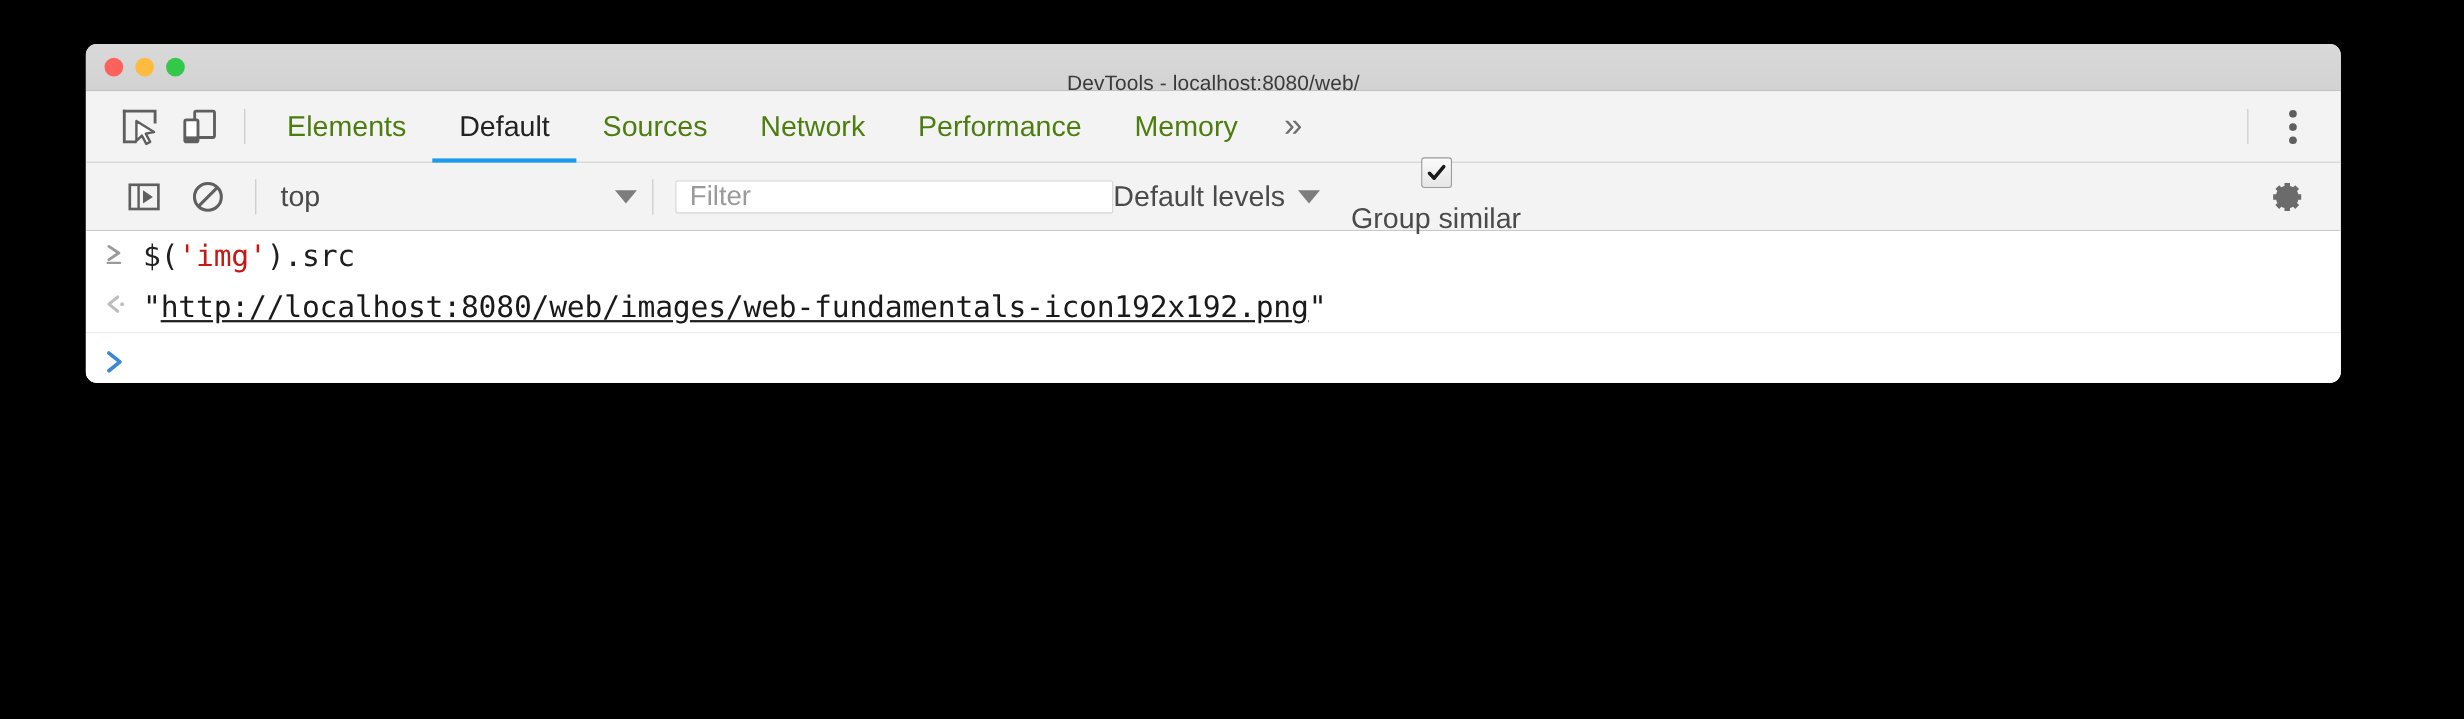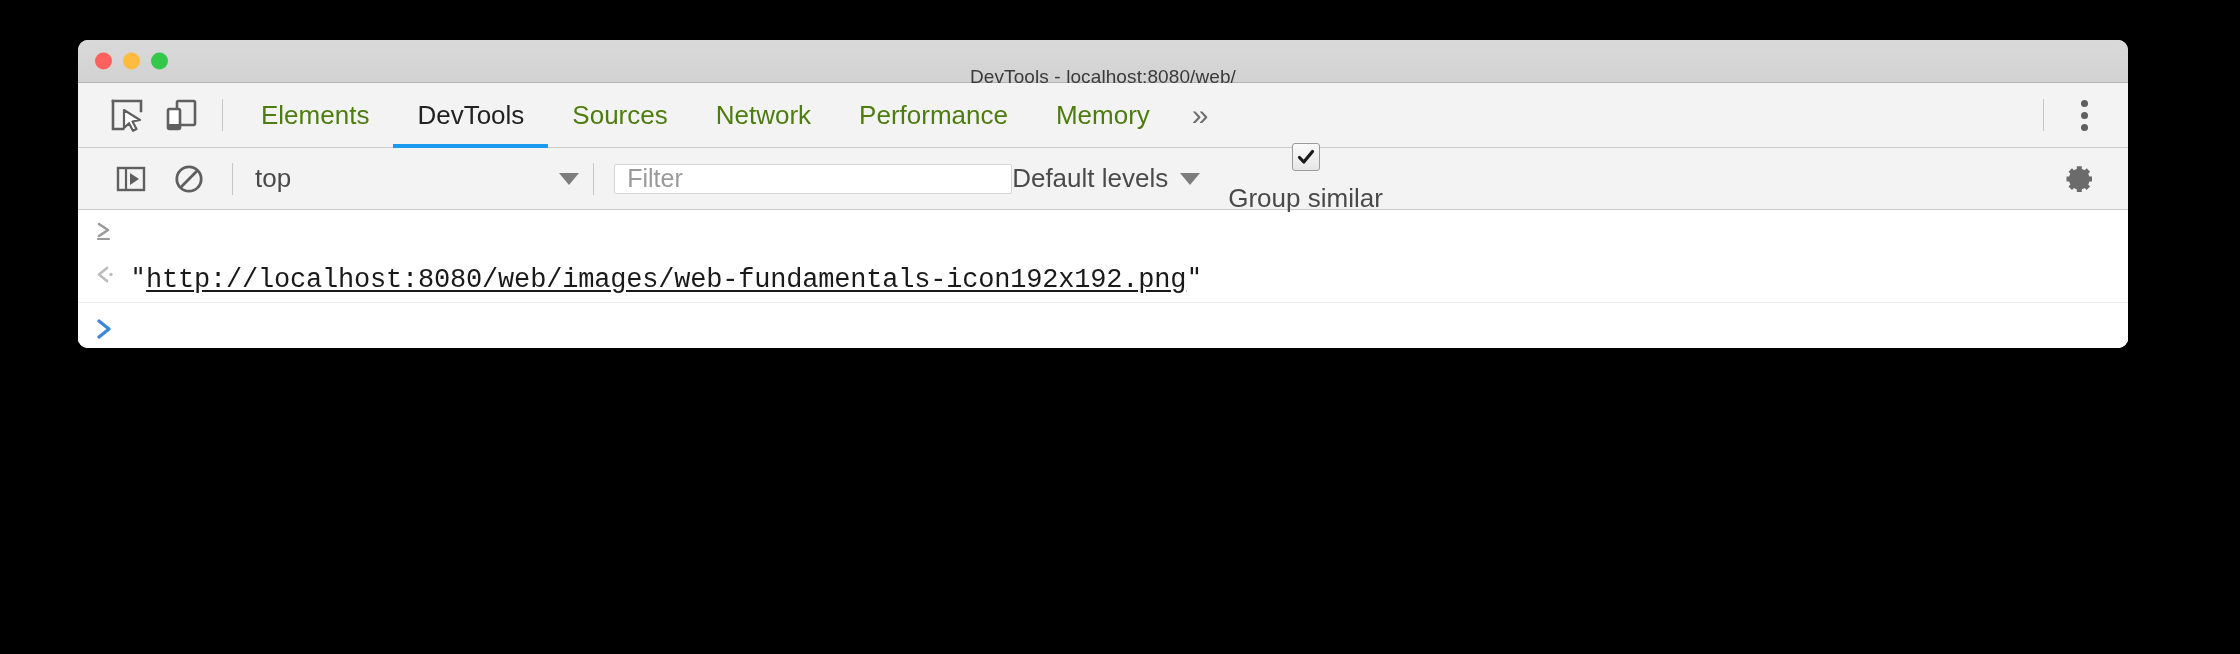--- a/index.html
+++ b/index.html
@@ -275,21 +275,21 @@
   }
   .row-text {
     font-size: 27px;
     line-height: 34px;
     color: #1f1f1f;
     white-space: pre;
     letter-spacing: -0.2px;
   }
   .tok-string { color: #c41a16; }
   .row-result .row-text { color: #1a1a1a; }
-  .url-underline { text-decoration: underline; text-underline-offset: 3px; font-family: Liberation Mono, monospace; }
+  .url-underline { text-decoration: underline; text-underline-offset: 3px; }
   .console-sep {
     height: 1px;
     background: #eaeaea;
   }
   .prompt-row {
     display: flex;
     align-items: center;
     height: 52px;
     background: #ffffff;
   }
@@ -333,21 +333,21 @@
       </svg>
     </div>
 
     <div class="vsep"></div>
 
     <div class="tabs">
       <div class="tab">
         <span>Elements</span>
       </div>
       <div class="tab active">
-        <span>DevTools</span>
+        <span>Default</span>
       </div>
       <div class="tab">
         <span>Sources</span>
       </div>
       <div class="tab">
         <span>Network</span>
       </div>
       <div class="tab">
         <span>Performance</span>
       </div>
@@ -423,20 +423,21 @@
 
   <div class="console-body">
 
     <div class="console-row row-input">
       <div class="gutter">
         <svg width="24" height="24" viewBox="0 0 24 24">
           <path d="M7 5 L16 11 L7 17" fill="none" stroke="#9a9a9a" stroke-width="2.6" stroke-linecap="round" stroke-linejoin="round"></path>
           <line x1="6" y1="20" x2="17" y2="20" stroke="#9a9a9a" stroke-width="2.2" stroke-linecap="round"></line>
         </svg>
       </div>
+      <div class="row-text"><span>$(</span><span class="tok-string">'img'</span><span>).src</span></div>
     </div>
 
     <div class="console-row row-result">
       <div class="gutter">
         <svg width="24" height="24" viewBox="0 0 24 24">
           <path d="M15 5 L7 11.5 L15 18" fill="none" stroke="#bdbdbd" stroke-width="2.8" stroke-linecap="round" stroke-linejoin="round"></path>
           <circle cx="19" cy="11.5" r="1.7" fill="#bdbdbd"></circle>
         </svg>
       </div>
       <div class="row-text"><span>"</span><span class="url-underline">http://localhost:8080/web/images/web-fundamentals-icon192x192.png</span><span>"</span></div>

